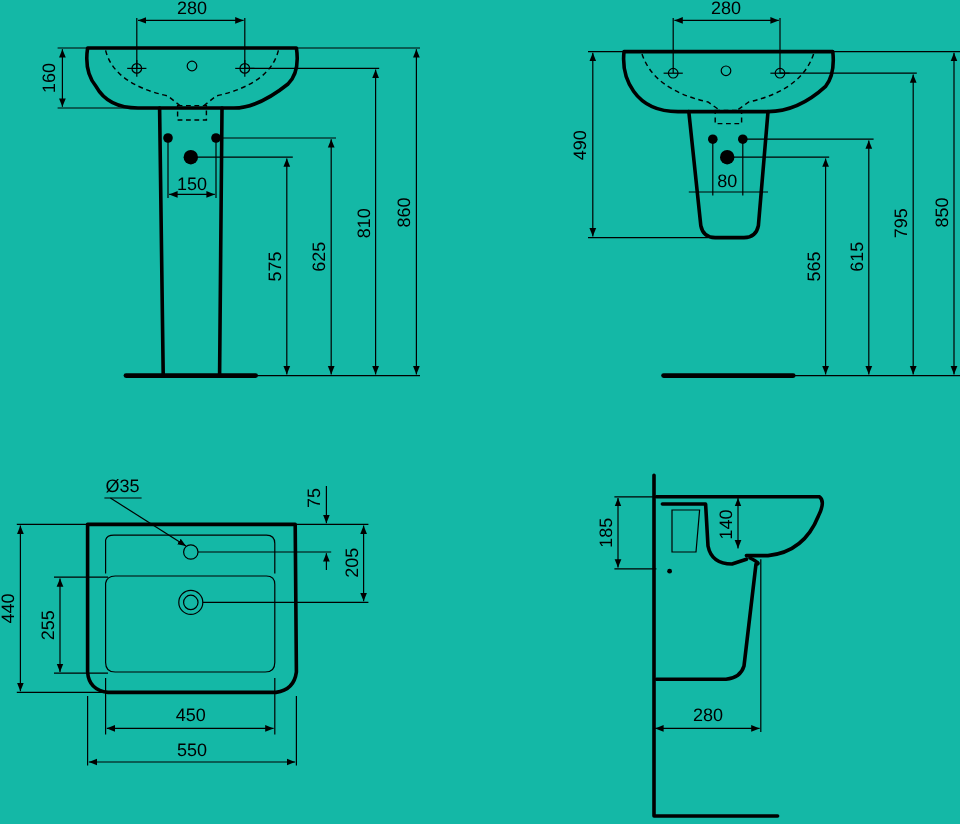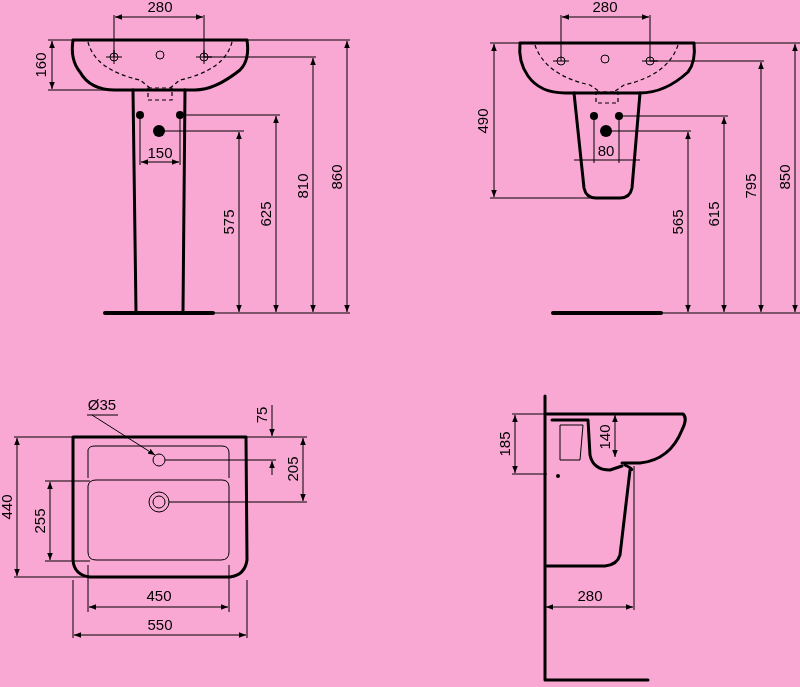--- a/index.html
+++ b/index.html
@@ -1,16 +1,16 @@
 <!DOCTYPE html>
 <html><head>
 <meta charset="utf-8">
 <style>
   html,body{margin:0;padding:0;background:#fff;}
-  #canvas{position:relative;width:800px;height:687px;overflow:hidden;background:#f9a8d4;}
+  #canvas{position:relative;width:800px;height:687px;overflow:hidden;background:#14b8a6;}
   svg{position:absolute;left:0;top:0;}
   .o{fill:none;stroke:#000;stroke-width:3;stroke-linejoin:round;stroke-linecap:round;}
   .t{fill:none;stroke:#000;stroke-width:1;}
   .d{fill:none;stroke:#000;stroke-width:1.2;stroke-dasharray:4 3;}
   .lbl{font-family:"Liberation Sans",sans-serif;font-size:15px;fill:#000;}
 </style>
 </head>
 <body>
 
 <div id="canvas">

